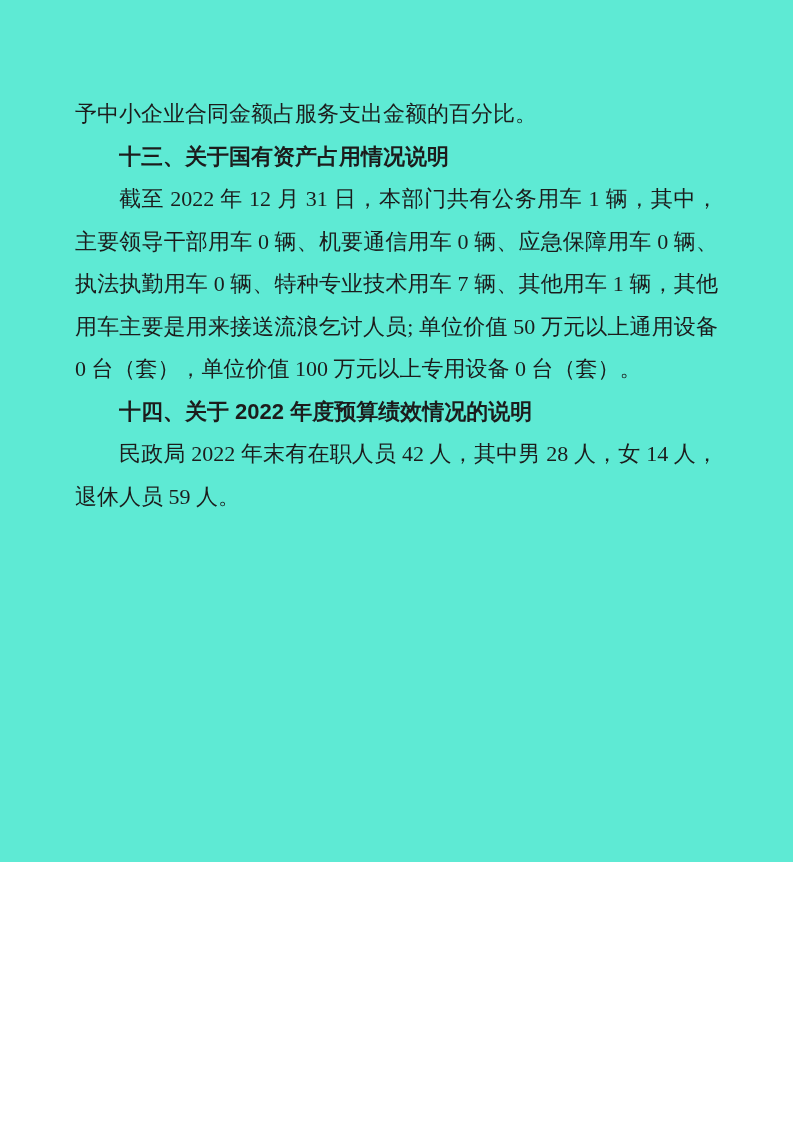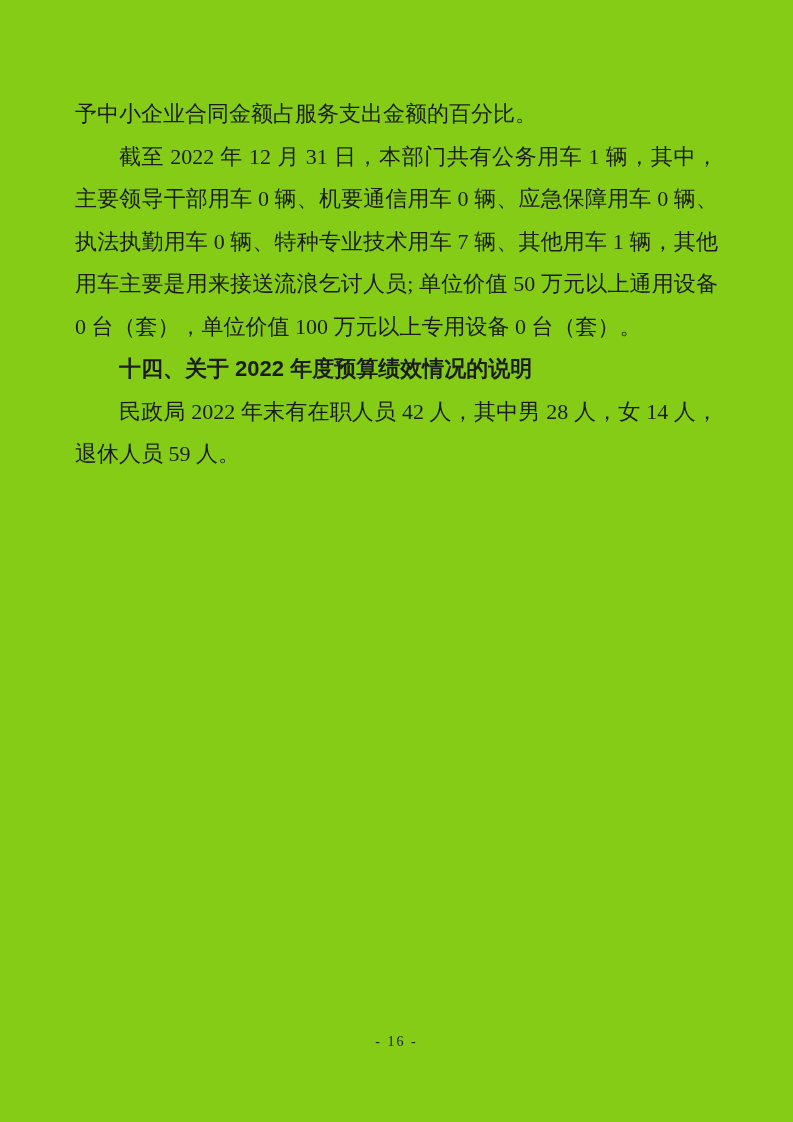--- a/index.html
+++ b/index.html
@@ -3,23 +3,23 @@
 <meta charset="utf-8">
 <style>
   html, body {
     margin: 0;
     padding: 0;
     background: #ffffff;
   }
   .page {
     position: relative;
     width: 793px;
-    height: 1122px;
+    height: 862px;
     margin: 0 auto;
-    background: #84cc16;
+    background: #5eead4;
     box-sizing: border-box;
     padding: 93px 75px 0 75px;
     overflow: hidden;
     color: #1c1c1c;
   }
   .content {
     font-family: "Liberation Serif", "DejaVu Serif", serif;
     font-size: 22px;
     line-height: 42.5px;
     text-align: justify;
@@ -51,20 +51,21 @@
     color: #1c1c1c;
   }
 </style>
 </head>
 <body>
 
 <div class="page">
   <main class="content">
     <p class="para">予中小企业合同金额占服务支出金额的百分比。</p>
 
+    <h2 class="heading">十三、关于国有资产占用情况说明</h2>
 
     <p class="para indent">截至 2022 年 12 月 31 日，本部门共有公务用车 1 辆，其中，主要领导干部用车 0 辆、机要通信用车 0 辆、应急保障用车 0 辆、执法执勤用车 0 辆、特种专业技术用车 7 辆、其他用车 1 辆，其他用车主要是用来接送流浪乞讨人员; 单位价值 50 万元以上通用设备 0 台（套），单位价值 100 万元以上专用设备 0 台（套）。</p>
 
     <h2 class="heading">十四、关于 2022 年度预算绩效情况的说明</h2>
 
 
 
 
 
     <p class="para indent">民政局 2022 年末有在职人员 42 人，其中男 28 人，女 14 人，退休人员 59 人。</p>

